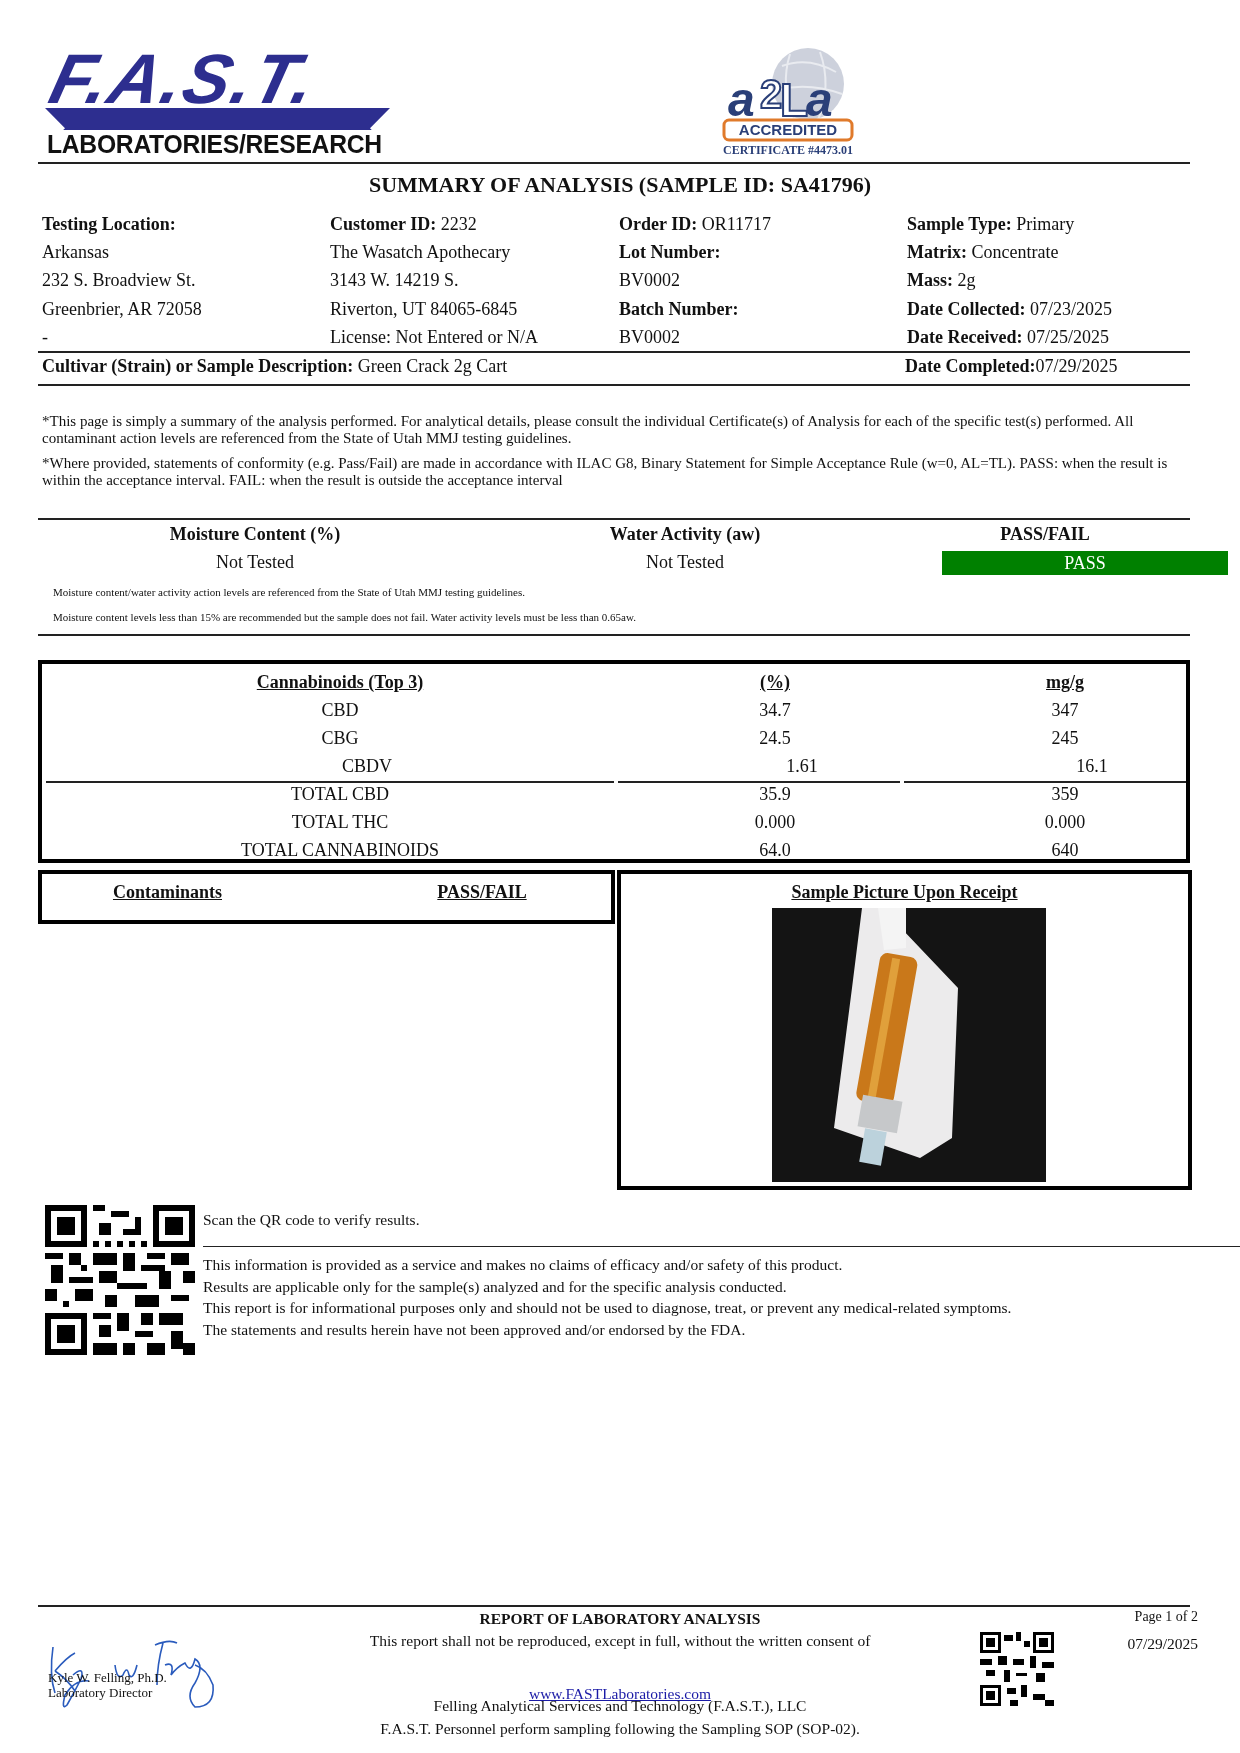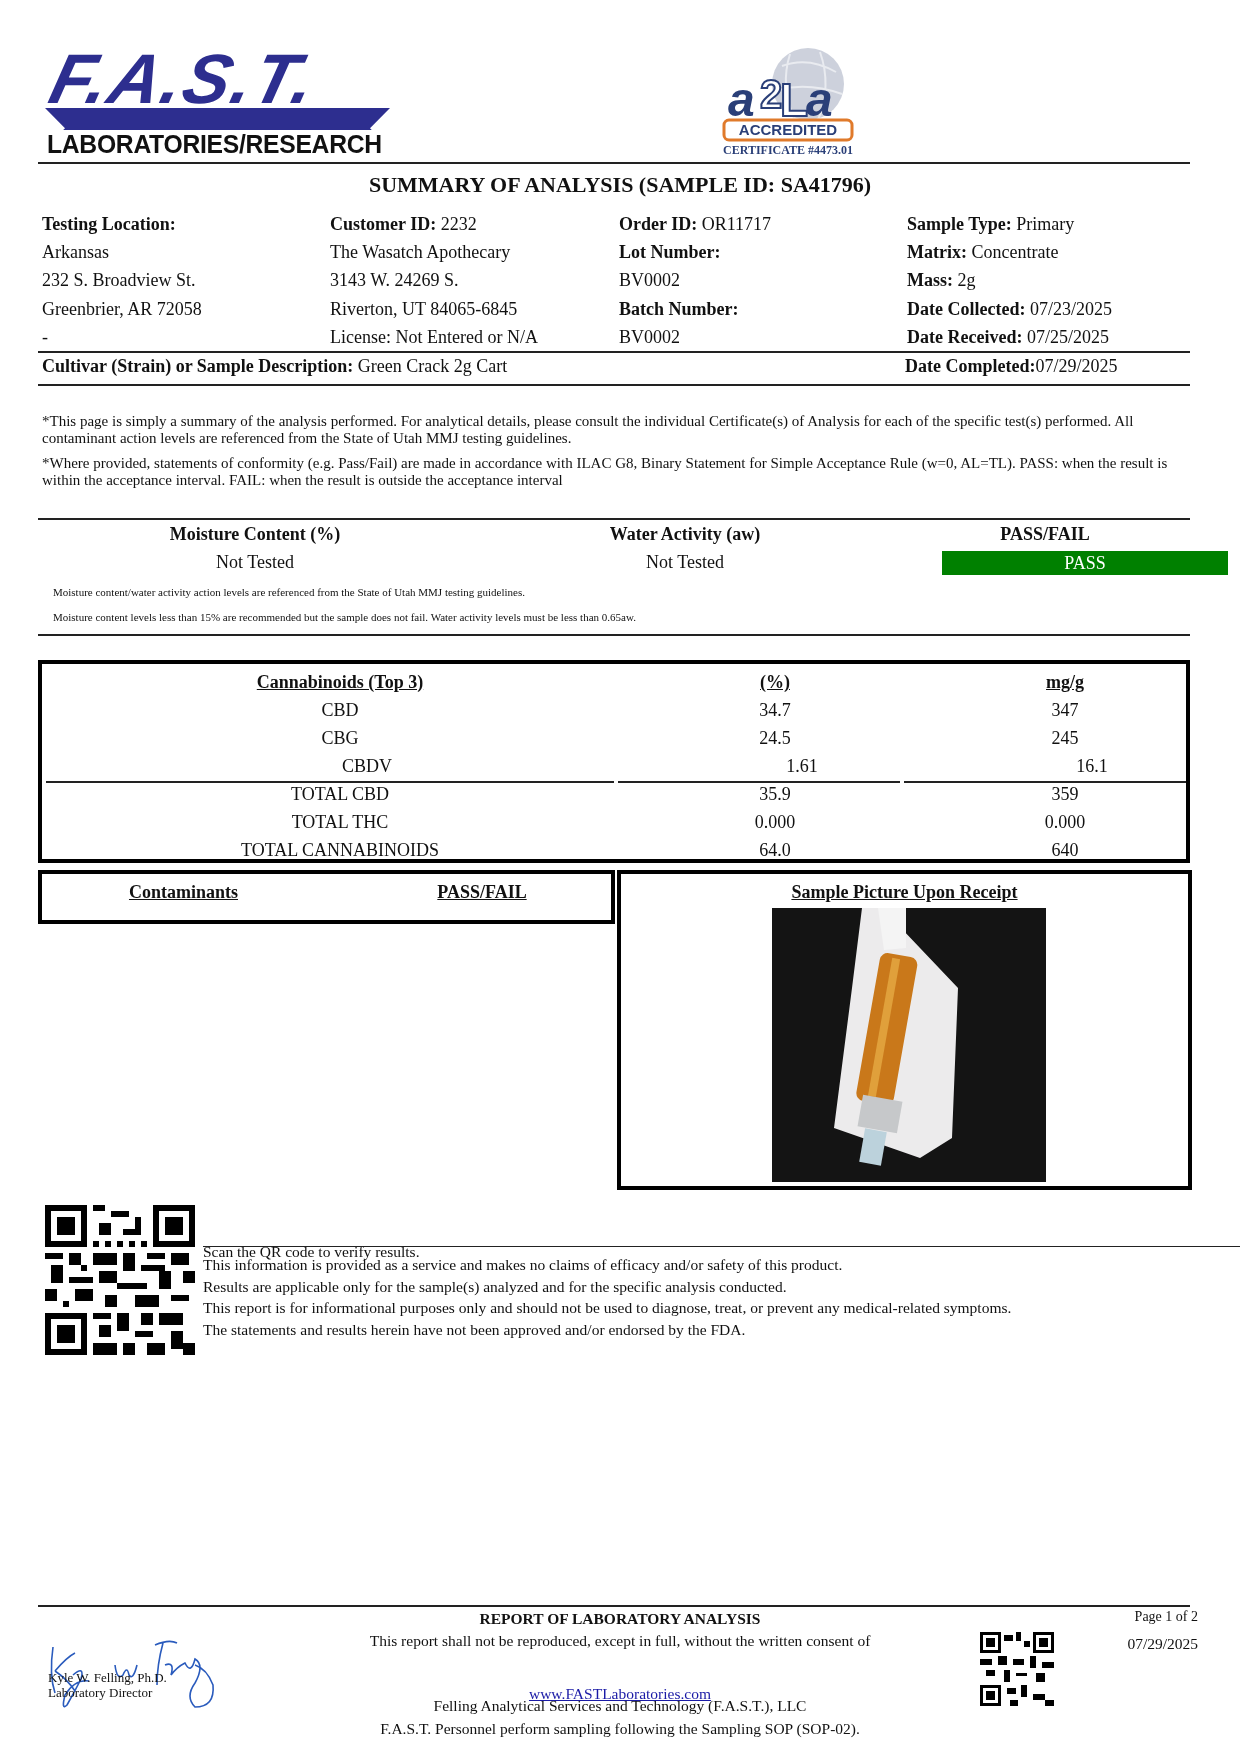--- a/index.html
+++ b/index.html
@@ -72,21 +72,21 @@
   <div><b>Testing Location:</b></div>
   <div>Arkansas</div>
   <div>232 S. Broadview St.</div>
   <div>Greenbrier, AR 72058</div>
   <div>-</div>
 </div>
 
 <div class="abs info-col" style="left:330px;">
   <div><b>Customer ID:</b><span> 2232</span></div>
   <div>The Wasatch Apothecary</div>
-  <div>3143 W. 24269 S.</div>
+  <div>3143 W. 14219 S.</div>
   <div>Riverton, UT 84065-6845</div>
   <div>License: Not Entered or N/A</div>
 </div>
 
 <div class="abs info-col" style="left:619px;">
   <div><b>Order ID:</b><span> OR11717</span></div>
   <div><b>Lot Number:</b></div>
   <div>BV0002</div>
   <div><b>Batch Number:</b></div>
   <div>BV0002</div>
@@ -158,21 +158,21 @@
     <span class="c3">0.000</span>
   </div>
   <div class="cann-row" style="top:172px;">
     <span class="c1">TOTAL CANNABINOIDS</span>
     <span class="c2">64.0</span>
     <span class="c3">640</span>
   </div>
 </div>
 
 <div class="abs cont-box">
-  <div class="abs uline" style="left:16px;width:180px;top:8px;text-align:right;font-size:18px;">Contaminants</div>
+  <div class="abs uline" style="left:0;width:180px;top:8px;text-align:right;font-size:18px;">Contaminants</div>
   <div class="abs uline" style="left:340px;width:200px;top:8px;text-align:center;font-size:18px;">PASS/FAIL</div>
 </div>
 
 <div class="abs pic-box">
   <div class="abs uline" style="left:0;width:567px;top:8px;text-align:center;font-size:18px;">Sample Picture Upon Receipt</div>
   <svg class="abs" style="left:151px;top:34px;" width="274" height="274" viewBox="0 0 274 274">
     <rect width="274" height="274" fill="#141414"></rect>
     <polygon points="90,0 110,0 186,80 180,230 148,250 62,220 80,80" fill="#ecebec"></polygon>
     <polygon points="106,0 134,0 134,40 112,42" fill="#f4f4f4"></polygon>
     <rect x="96" y="46" width="38" height="150" rx="8" fill="#c9781a" transform="rotate(10 115 120)"></rect>
@@ -231,21 +231,21 @@
     <rect x="9" y="20" width="2" height="2"></rect>
       <rect x="15" y="21" width="3" height="1"></rect>
       <rect x="21" y="21" width="2" height="3"></rect>
       <rect x="8" y="23" width="4" height="2"></rect>
       <rect x="13" y="23" width="2" height="2"></rect>
       <rect x="17" y="23" width="3" height="2"></rect>
       <rect x="23" y="23" width="2" height="2"></rect>
   </g>
 </svg>
 
-<div class="abs disc" style="top:1241px;">Scan the QR code to verify results.</div>
+<div class="abs disc" style="top:1209px;">Scan the QR code to verify results.</div>
 <div class="hr" style="left:203px;width:1037px;top:1246px;border-top:1px solid #222;"></div>
 <div class="abs disc" style="top:1254px;font-family:Liberation Serif, serif;">
   <div>This information is provided as a service and makes no claims of efficacy and/or safety of this product.</div>
   <div>Results are applicable only for the sample(s) analyzed and for the specific analysis conducted.</div>
   <div>This report is for informational purposes only and should not be used to diagnose, treat, or prevent any medical-related symptoms.</div>
   <div>The statements and results herein have not been approved and/or endorsed by the FDA.</div>
 </div>
 
 <div class="hr" style="left:38px;width:1152px;top:1605px;"></div>
 

